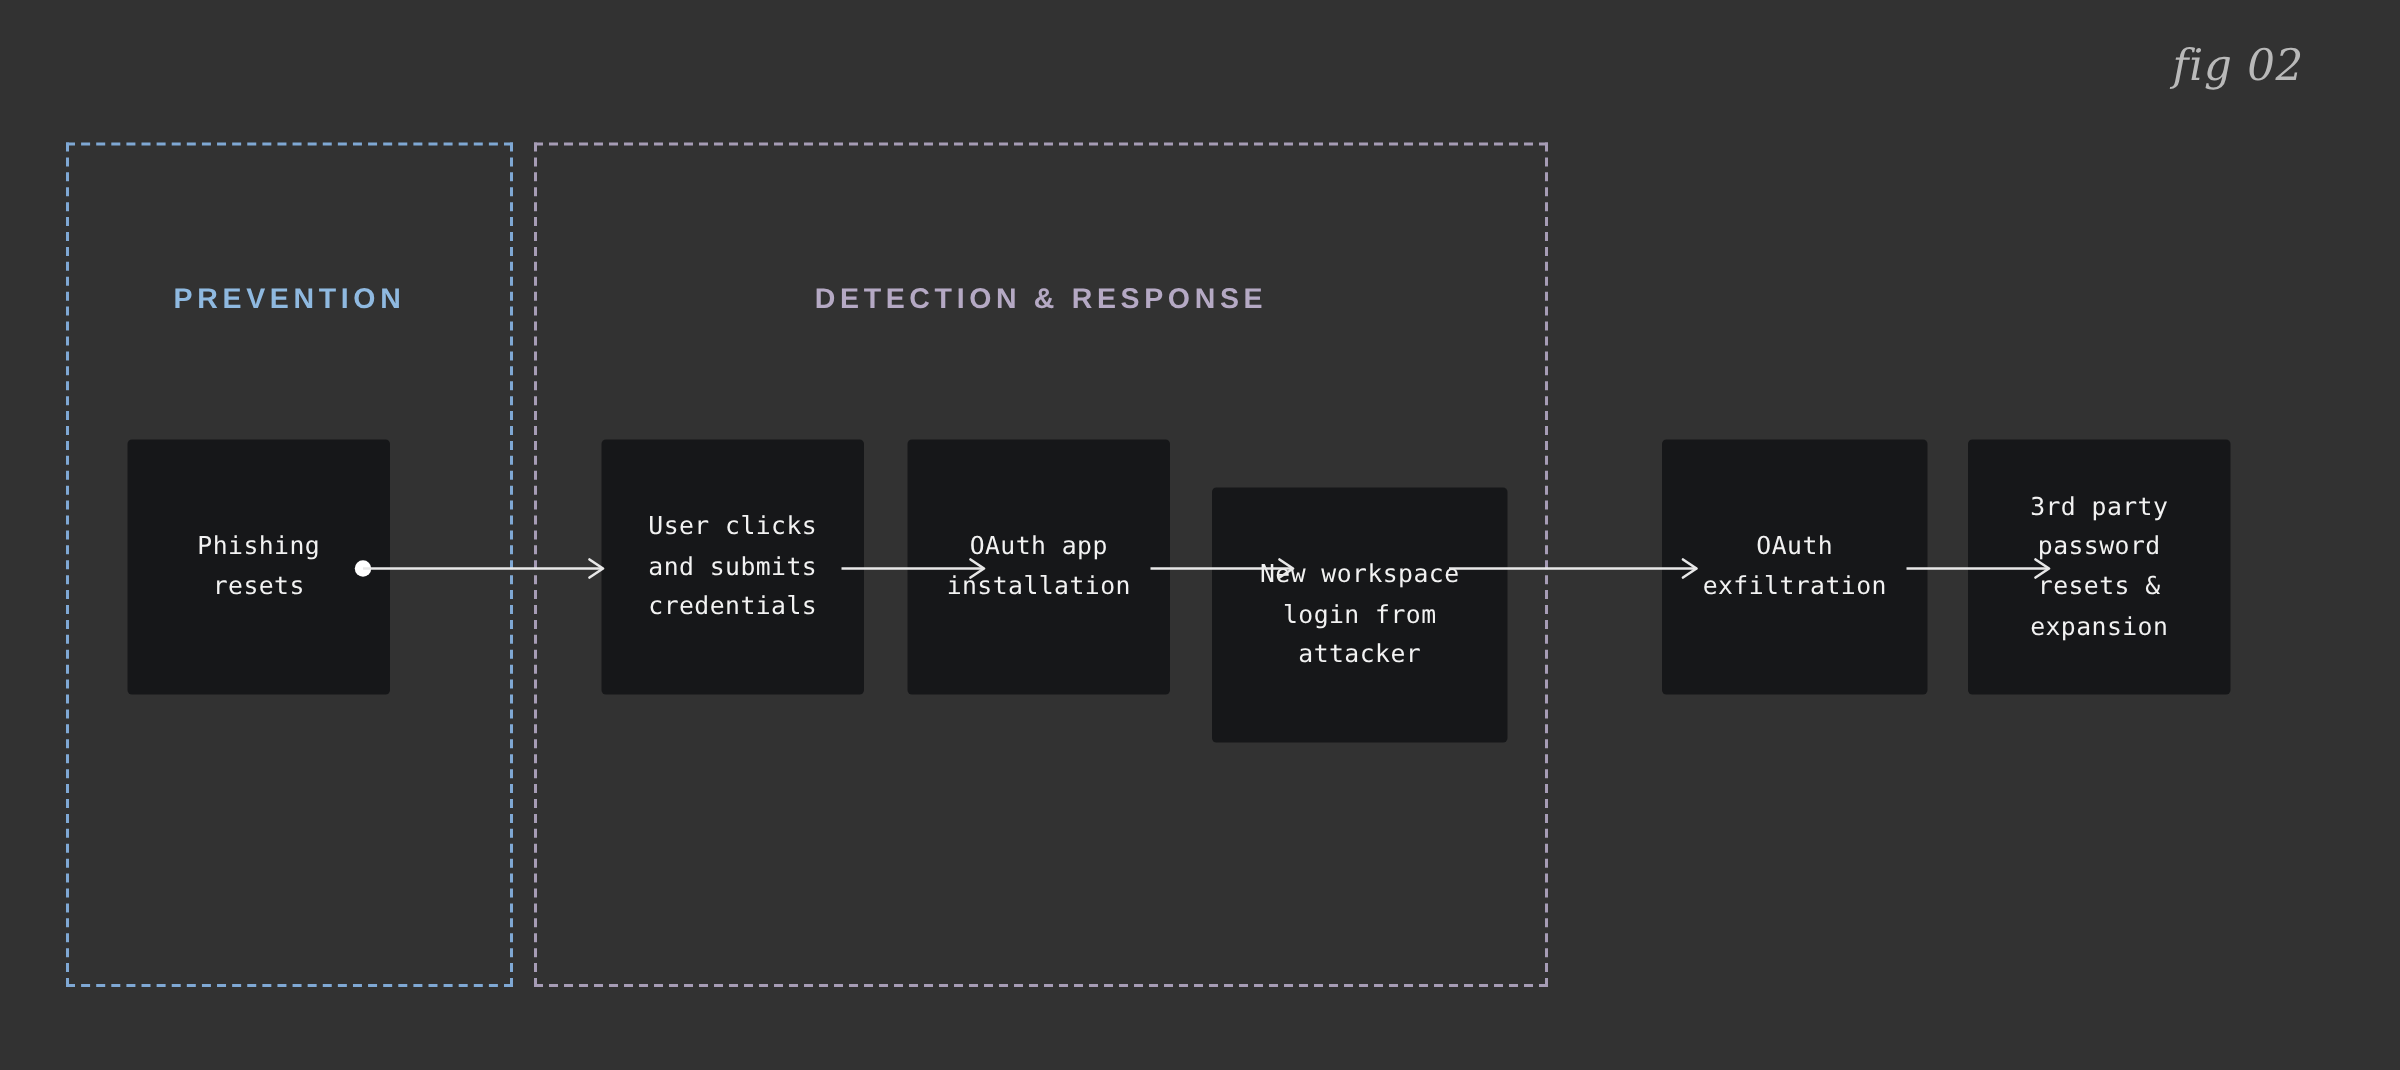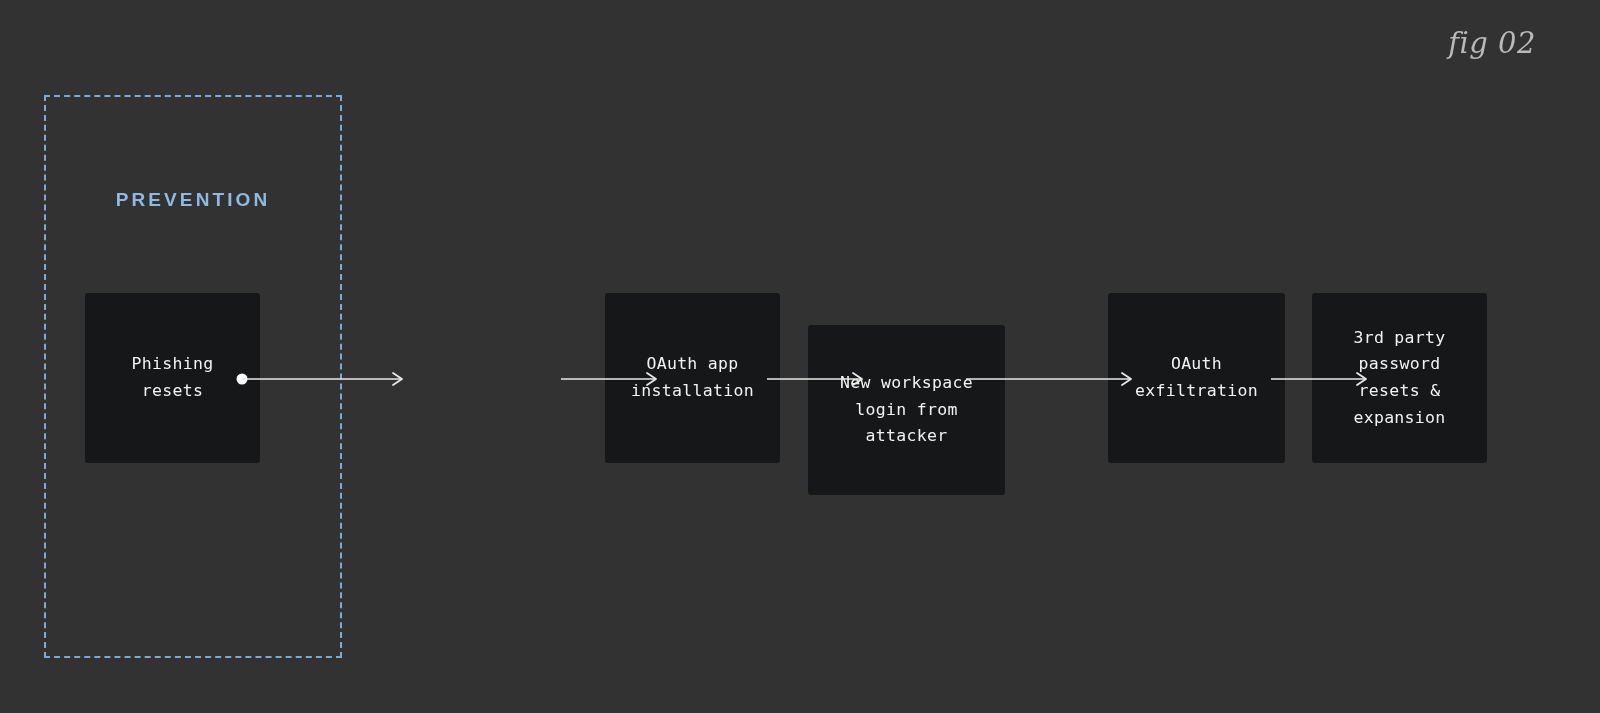--- a/index.html
+++ b/index.html
@@ -133,27 +133,35 @@
 <body>
 
 <div id="canvas">
 
   <div class="fig-label">fig 02</div>
 
   <div class="zone zone-prevention">
     <div class="zone-title">PREVENTION</div>
   </div>
 
+  <div class="zone zone-detection">
+    <div class="zone-title">DETECTION &amp; RESPONSE</div>
+  </div>
 
 
   <div class="step-box box-0">
     <div class="step-label">Phishing
 resets</div>
   </div>
 
+  <div class="step-box box-1">
+    <div class="step-label">User clicks
+and submits
+credentials</div>
+  </div>
 
   <div class="step-box box-2">
     <div class="step-label">OAuth app
 installation</div>
   </div>
 
   <div class="step-box box-3">
     <div class="step-label">New workspace
 login from
 attacker</div>

